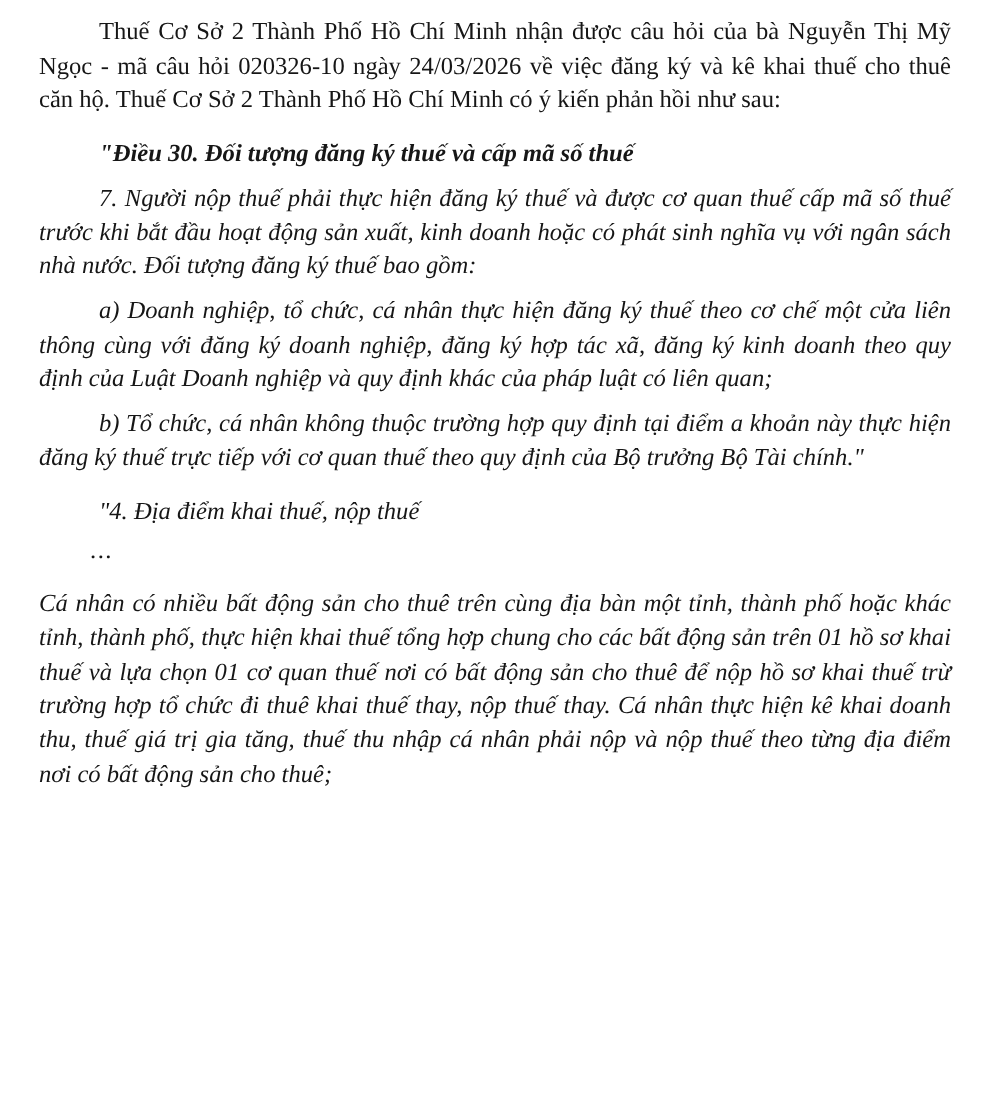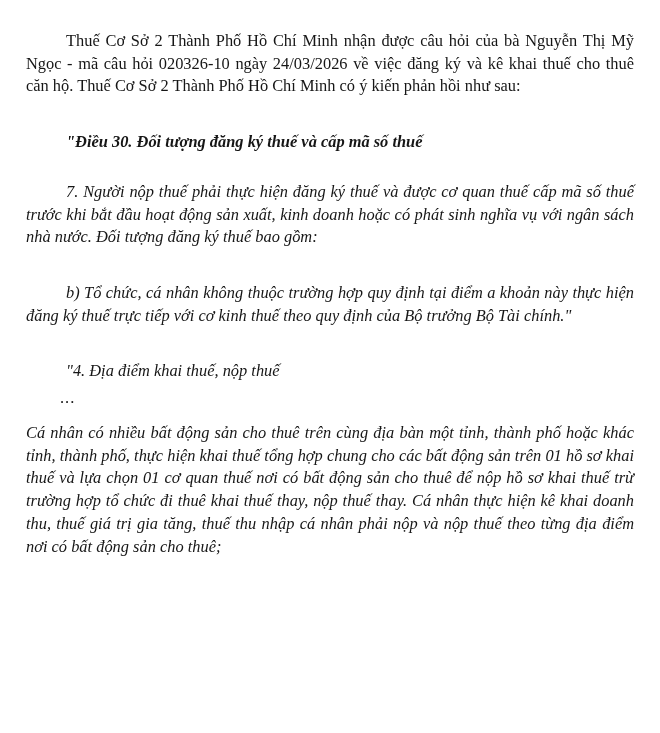--- a/index.html
+++ b/index.html
@@ -24,21 +24,20 @@
   .para {
     margin: 0 0 1px 0;
     font-size: 16.4px;
     line-height: 1.385;
     text-align: justify;
     text-justify: inter-word;
     hyphens: none;
   }
   .indent {
     text-indent: 40px;
-    margin-top: 20px;
   }
   .italic {
     font-style: italic;
   }
   .bold {
     font-weight: bold;
   }
   .spacer-sm {
     height: 6px;
   }
@@ -66,24 +65,25 @@
   <div class="spacer-sm"></div>
 
   <p class="para indent italic bold">"Điều 30. Đối tượng đăng ký thuế và cấp mã số thuế</p>
 
   <div class="spacer-sm"></div>
 
   <p class="para indent italic">7. Người nộp thuế phải thực hiện đăng ký thuế và được cơ quan thuế cấp mã số thuế trước khi bắt đầu hoạt động sản xuất, kinh doanh hoặc có phát sinh nghĩa vụ với ngân sách nhà nước. Đối tượng đăng ký thuế bao gồm:</p>
 
   <div class="spacer-sm"></div>
 
+  <p class="para indent italic">a) Doanh nghiệp, tổ chức, cá nhân thực hiện đăng ký thuế theo cơ chế một cửa liên thông cùng với đăng ký doanh nghiệp, đăng ký hợp tác xã, đăng ký kinh doanh theo quy định của Luật Doanh nghiệp và quy định khác của pháp luật có liên quan;</p>
 
   <div class="spacer-sm"></div>
 
-  <p class="para indent italic">b) Tổ chức, cá nhân không thuộc trường hợp quy định tại điểm a khoản này thực hiện đăng ký thuế trực tiếp với cơ kinh thuế theo quy định của Bộ trưởng Bộ Tài chính."</p>
+  <p class="para indent italic">b) Tổ chức, cá nhân không thuộc trường hợp quy định tại điểm a khoản này thực hiện đăng ký thuế trực tiếp với cơ quan thuế theo quy định của Bộ trưởng Bộ Tài chính."</p>
 
   <div class="spacer-sm"></div>
 
 
   <div class="spacer-sm"></div>
 
   <p class="para indent italic">"4. Địa điểm khai thuế, nộp thuế</p>
 
   <div class="spacer-xs"></div>
 

